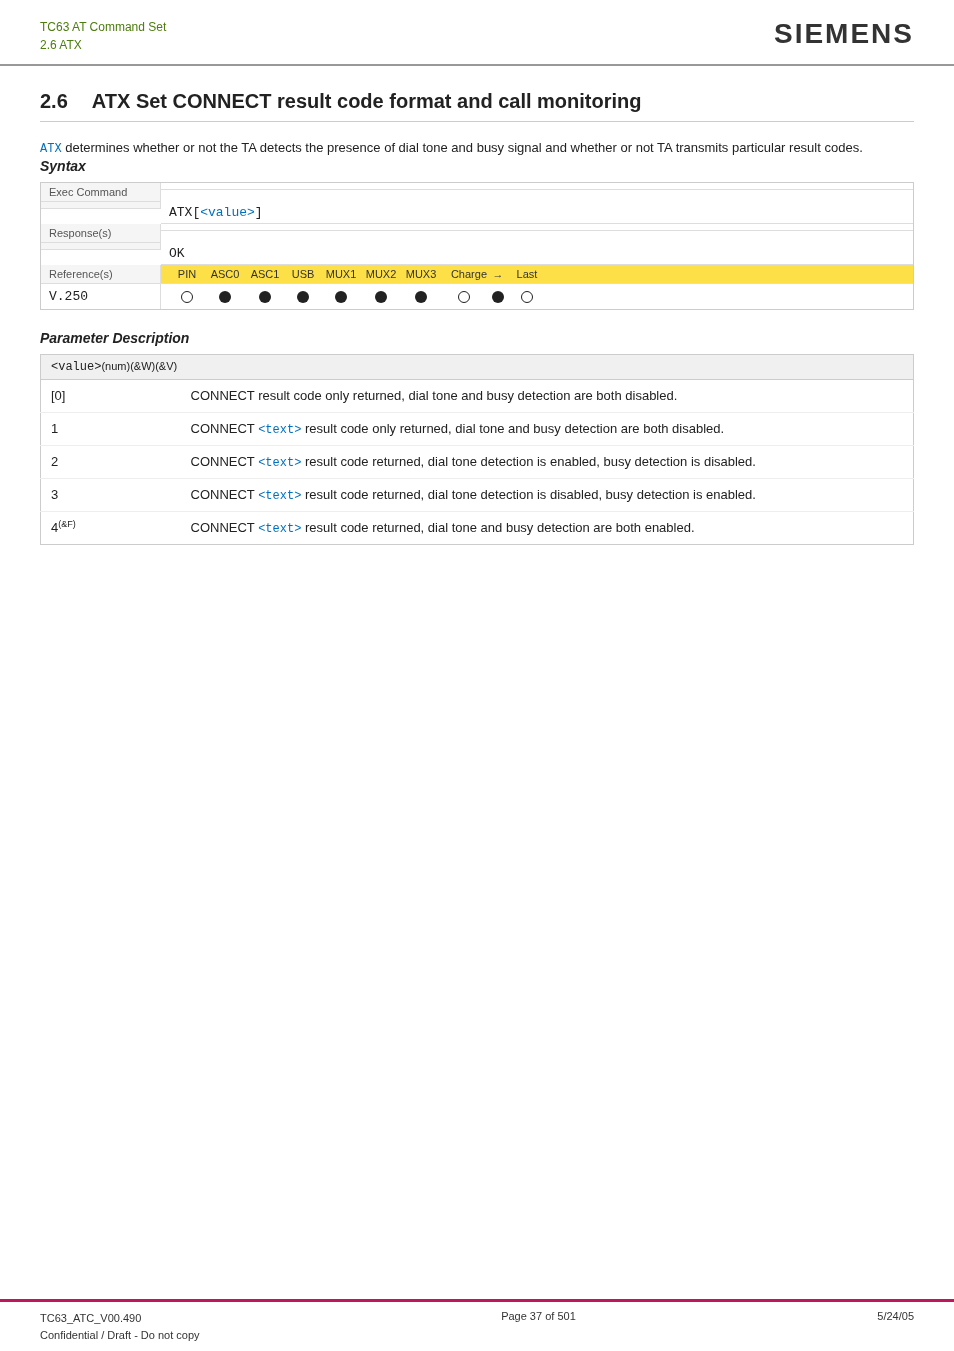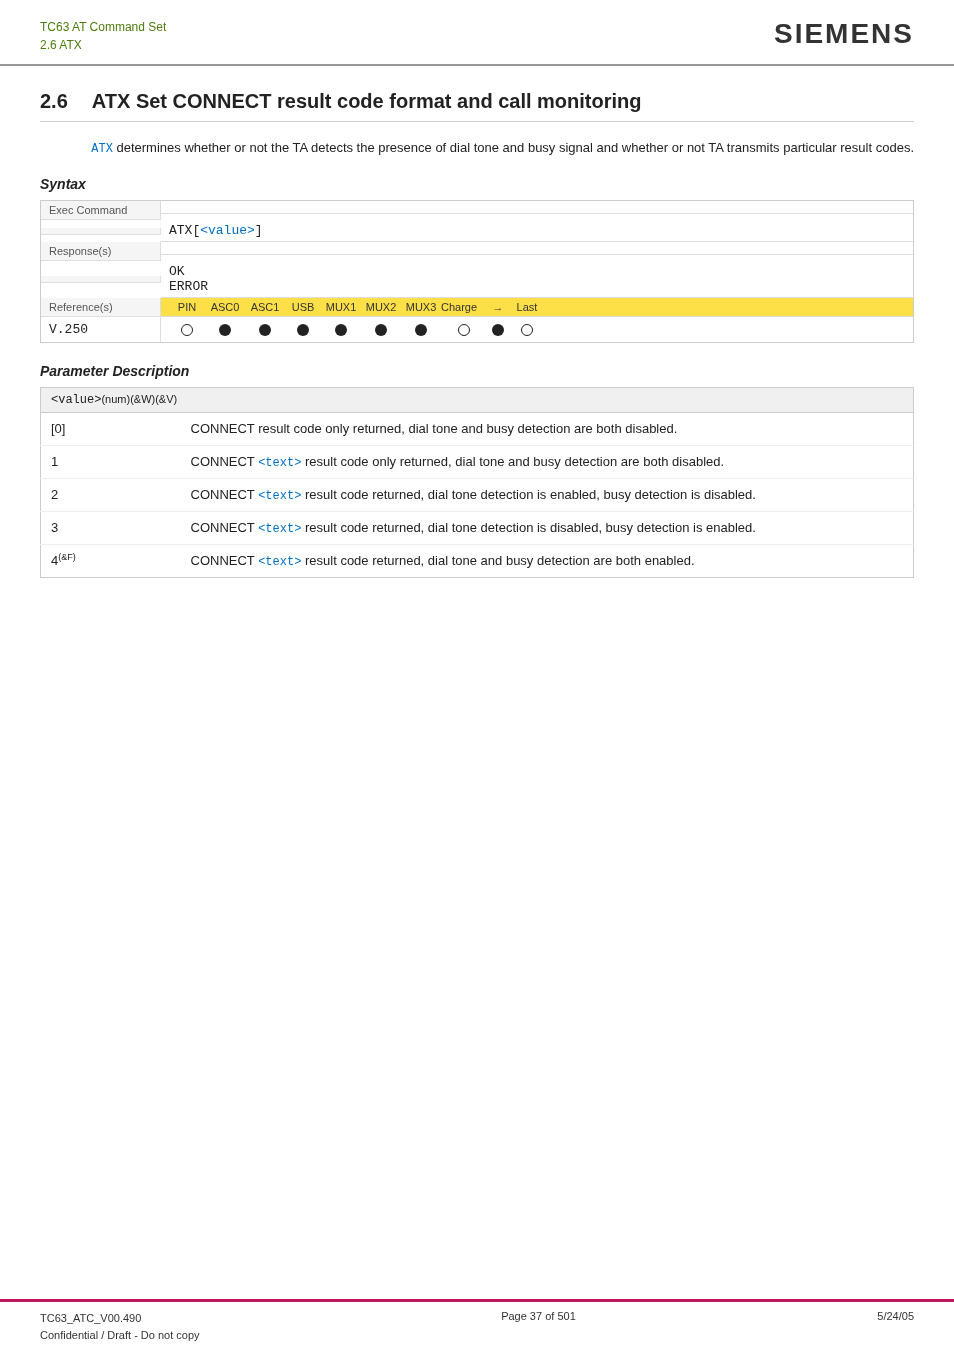--- a/index.html
+++ b/index.html
@@ -53,23 +53,21 @@
       font-weight: bold;
     }
     .section-title {
       font-size: 20px;
       font-weight: bold;
     }
 
     
     .description {
       font-size: 13px;
-      margin-bottom: 18px;
       line-height: 1.5;
-      text-align: right;
     }
 
     
     .subsection-heading {
       font-style: italic;
       font-weight: bold;
       font-size: 14px;
       margin-bottom: 8px;
     }
 
@@ -150,21 +148,21 @@
     .footer-center { text-align: center; }
     .footer-right { text-align: right; }
 
     .syntax-block {
       border: 1px solid #ccc;
       width: 100%;
       margin-bottom: 20px;
     }
     .syntax-block-row {
       display: flex;
-      align-items: center;
+      align-items: flex-start;
     }
     .syntax-block-label {
       font-size: 11px;
       color: #555;
       padding: 3px 8px;
       background: #f5f5f5;
       min-width: 120px;
       border-right: 1px solid #ddd;
       border-bottom: 1px solid #ddd;
       display: flex;
@@ -224,35 +222,34 @@
 
     <div class="syntax-block-row">
       <div class="syntax-block-label">Response(s)</div>
       <div class="syntax-block-value" style="border-bottom:1px solid #ddd;background:#fff; font-family:Arial; font-size:11px; color:#555;padding:3px 8px;"></div>
     </div>
 
     <div class="syntax-block-row">
       <div class="syntax-block-label" style="border-bottom:1px solid #ddd;"></div>
       <div class="syntax-block-value" style="border-bottom:1px solid #ddd; display:block; padding:3px 8px;">
         <div>OK</div>
-        <div>ERROR</div>
       </div>
     </div>
 
     <div style="display:flex; border-bottom:1px solid #ddd;">
       <div style="font-size:11px;color:#555;padding:3px 8px;background:#f5f5f5;min-width:120px;border-right:1px solid #ddd;">Reference(s)</div>
       <div style="flex:1;display:flex;align-items:center;background:#fde047;padding:3px 0 3px 8px;font-size:11px;color:#333;">
         <span style="min-width:36px;text-align:center;">PIN</span>
         <span style="min-width:40px;text-align:center;">ASC0</span>
         <span style="min-width:40px;text-align:center;">ASC1</span>
         <span style="min-width:36px;text-align:center;">USB</span>
         <span style="min-width:40px;text-align:center;">MUX1</span>
         <span style="min-width:40px;text-align:center;">MUX2</span>
         <span style="min-width:40px;text-align:center;">MUX3</span>
-        <span style="min-width:46px;text-align:left;">Charge</span>
+        <span style="min-width:46px;text-align:right;">Charge</span>
         <span style="min-width:22px;text-align:center;">→</span>
         <span style="min-width:36px;text-align:center;">Last</span>
       </div>
     </div>
 
     <div style="display:flex;">
       <div style="font-size:13px;font-family:Liberation Mono, monospace;padding:5px 8px;min-width:120px;border-right:1px solid #ddd;">V.250</div>
       <div style="flex:1;display:flex;align-items:center;padding:4px 0 4px 8px;">
         <span style="min-width:36px;display:flex;justify-content:center;">
             <span class="circle-empty"></span>

